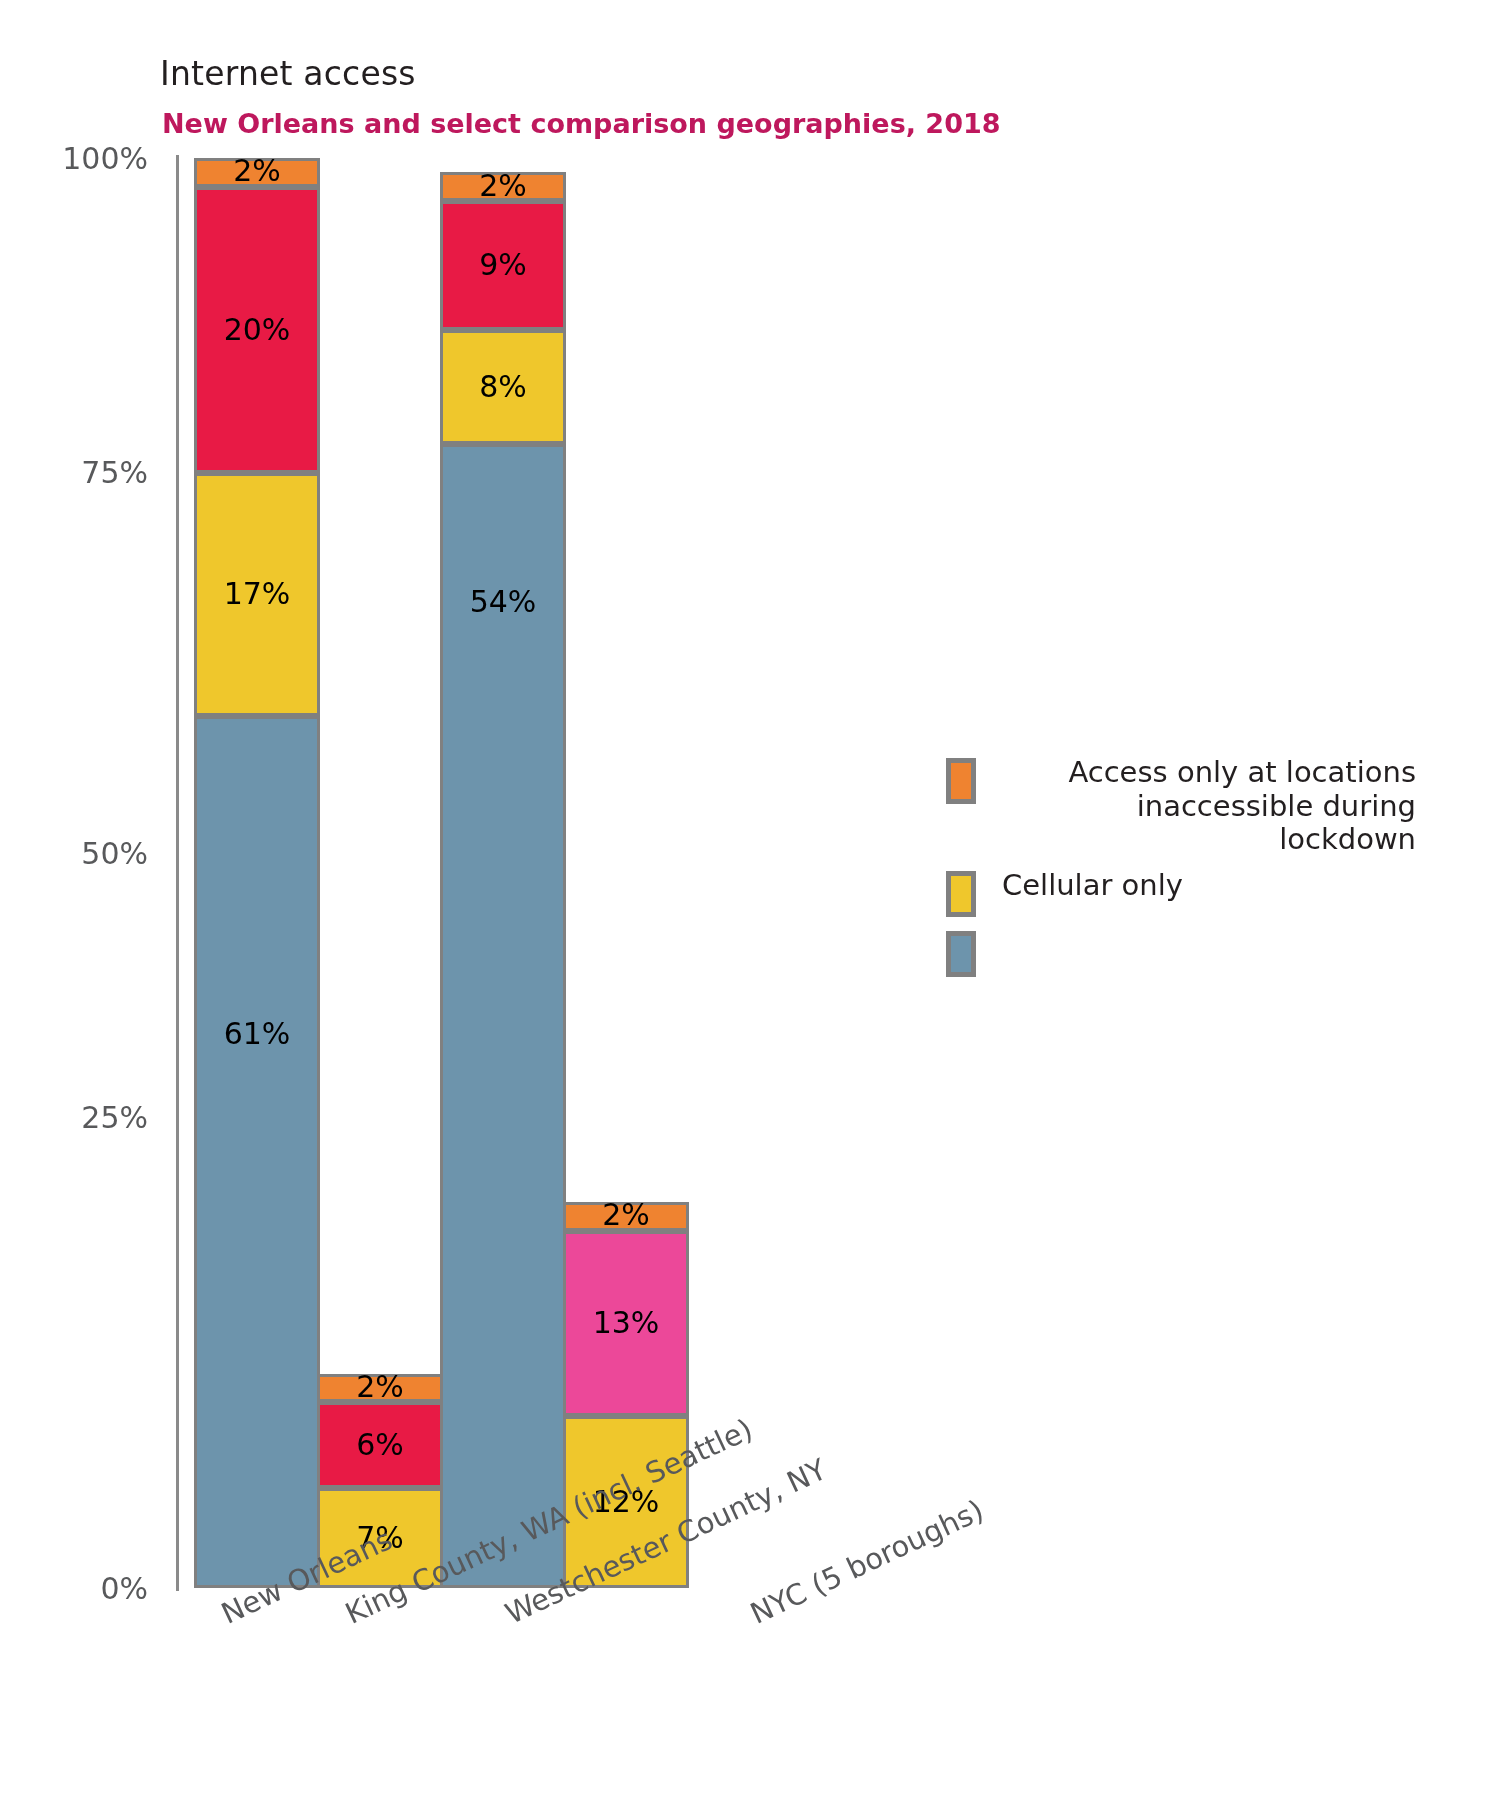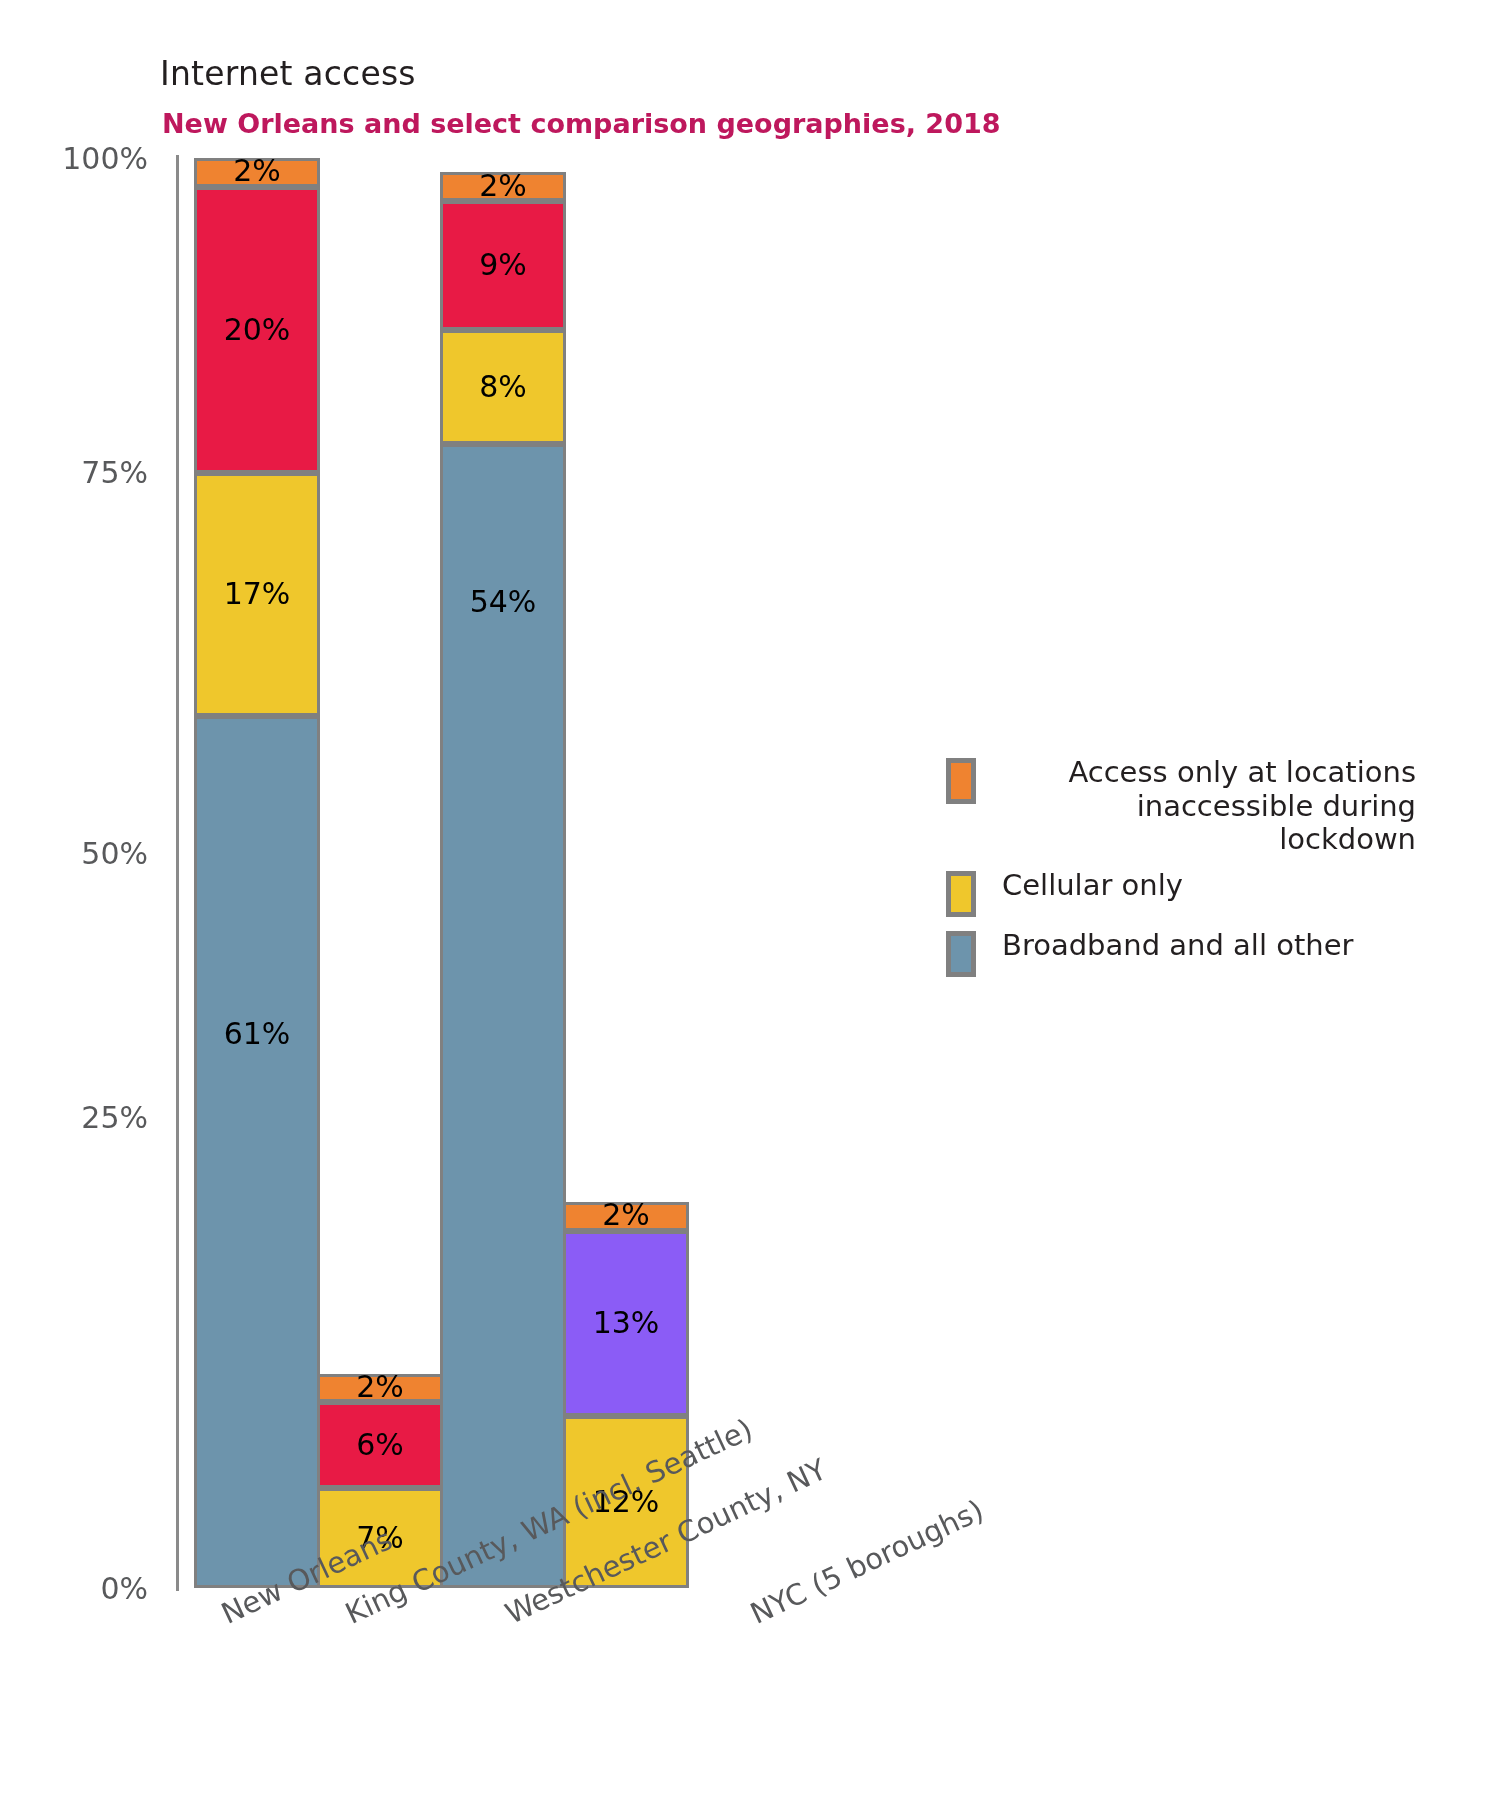--- a/index.html
+++ b/index.html
@@ -197,21 +197,21 @@
       </div>
       <div class="seg" style="height:1144px;background:#6d94ac;display:block">
         <span class="seg-label" style="position:absolute;left:50%;top:140px;transform:translateX(-50%)">54%</span>
       </div>
     </div>
 
     <div class="bar" style="left:563px">
       <div class="seg tiny" style="height:28.6px;background:#ef8330">
         <span class="seg-label">2%</span>
       </div>
-      <div class="seg" style="height:185.9px;background:#8b5cf6">
+      <div class="seg" style="height:185.9px;background:#ec4899">
         <span class="seg-label">13%</span>
       </div>
       <div class="seg" style="height:171.6px;background:#efc72c">
         <span class="seg-label">12%</span>
       </div>
     </div>
 
     <div class="xlabel" style="left:216px">New Orleans</div>
     <div class="xlabel" style="left:340px">King County, WA (incl. Seattle)</div>
     <div class="xlabel" style="left:500px">Westchester County, NY</div>
@@ -230,18 +230,17 @@
     </div>
 
 
     <div class="legend-item" style="margin-top:10px">
       <span class="legend-swatch" style="background:#efc72c"></span>
       <span class="legend-label">Cellular only</span>
     </div>
 
     <div class="legend-item" style="margin-top:10px">
       <span class="legend-swatch" style="background:#6d94ac"></span>
-      <span class="legend-label">Broadband and all other</span>
     </div>
 
   </div>
 
 </div>
 
 </body></html>

